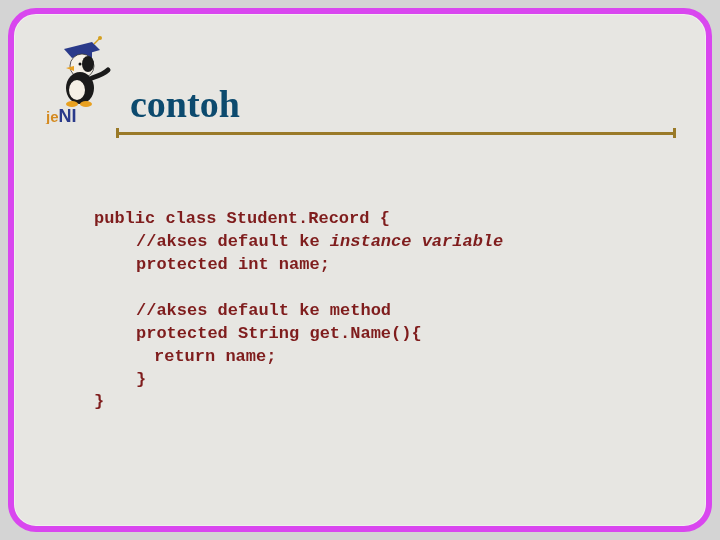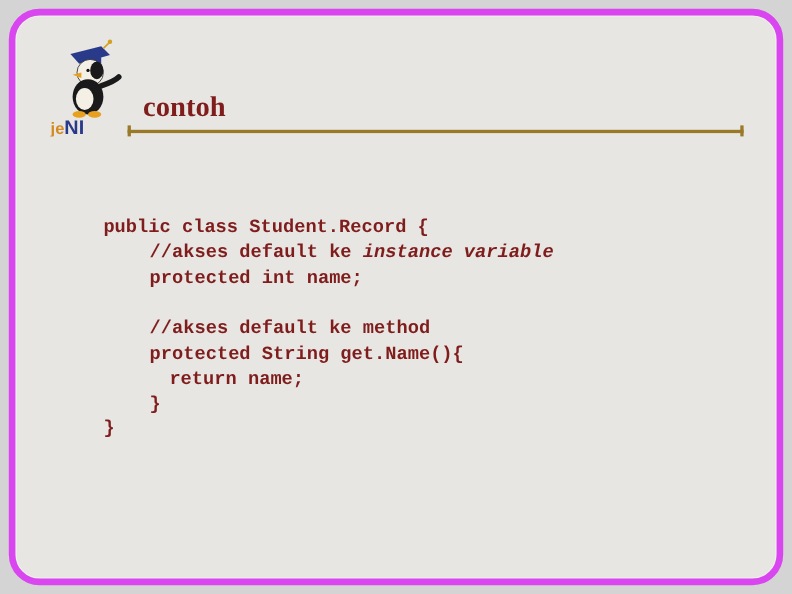--- a/index.html
+++ b/index.html
@@ -32,23 +32,23 @@
     width: 70px;
     height: 90px;
     flex-shrink: 0;
     position: relative;
   }
   .title-area {
     flex: 1;
     padding-top: 48px;
   }
   .title {
-    font-size: 26px;
+    font-size: 38px;
     font-weight: bold;
-    color: #7f1d1d;
+    color: #0c4a6e;
     font-family: Georgia, serif;
     margin-bottom: 6px;
     margin-left: 4px;
   }
   .title-underline {
     height: 3px;
     background: #9a7a28;
     margin-top: 2px;
     margin-left: -10px;
     margin-right: 0;

